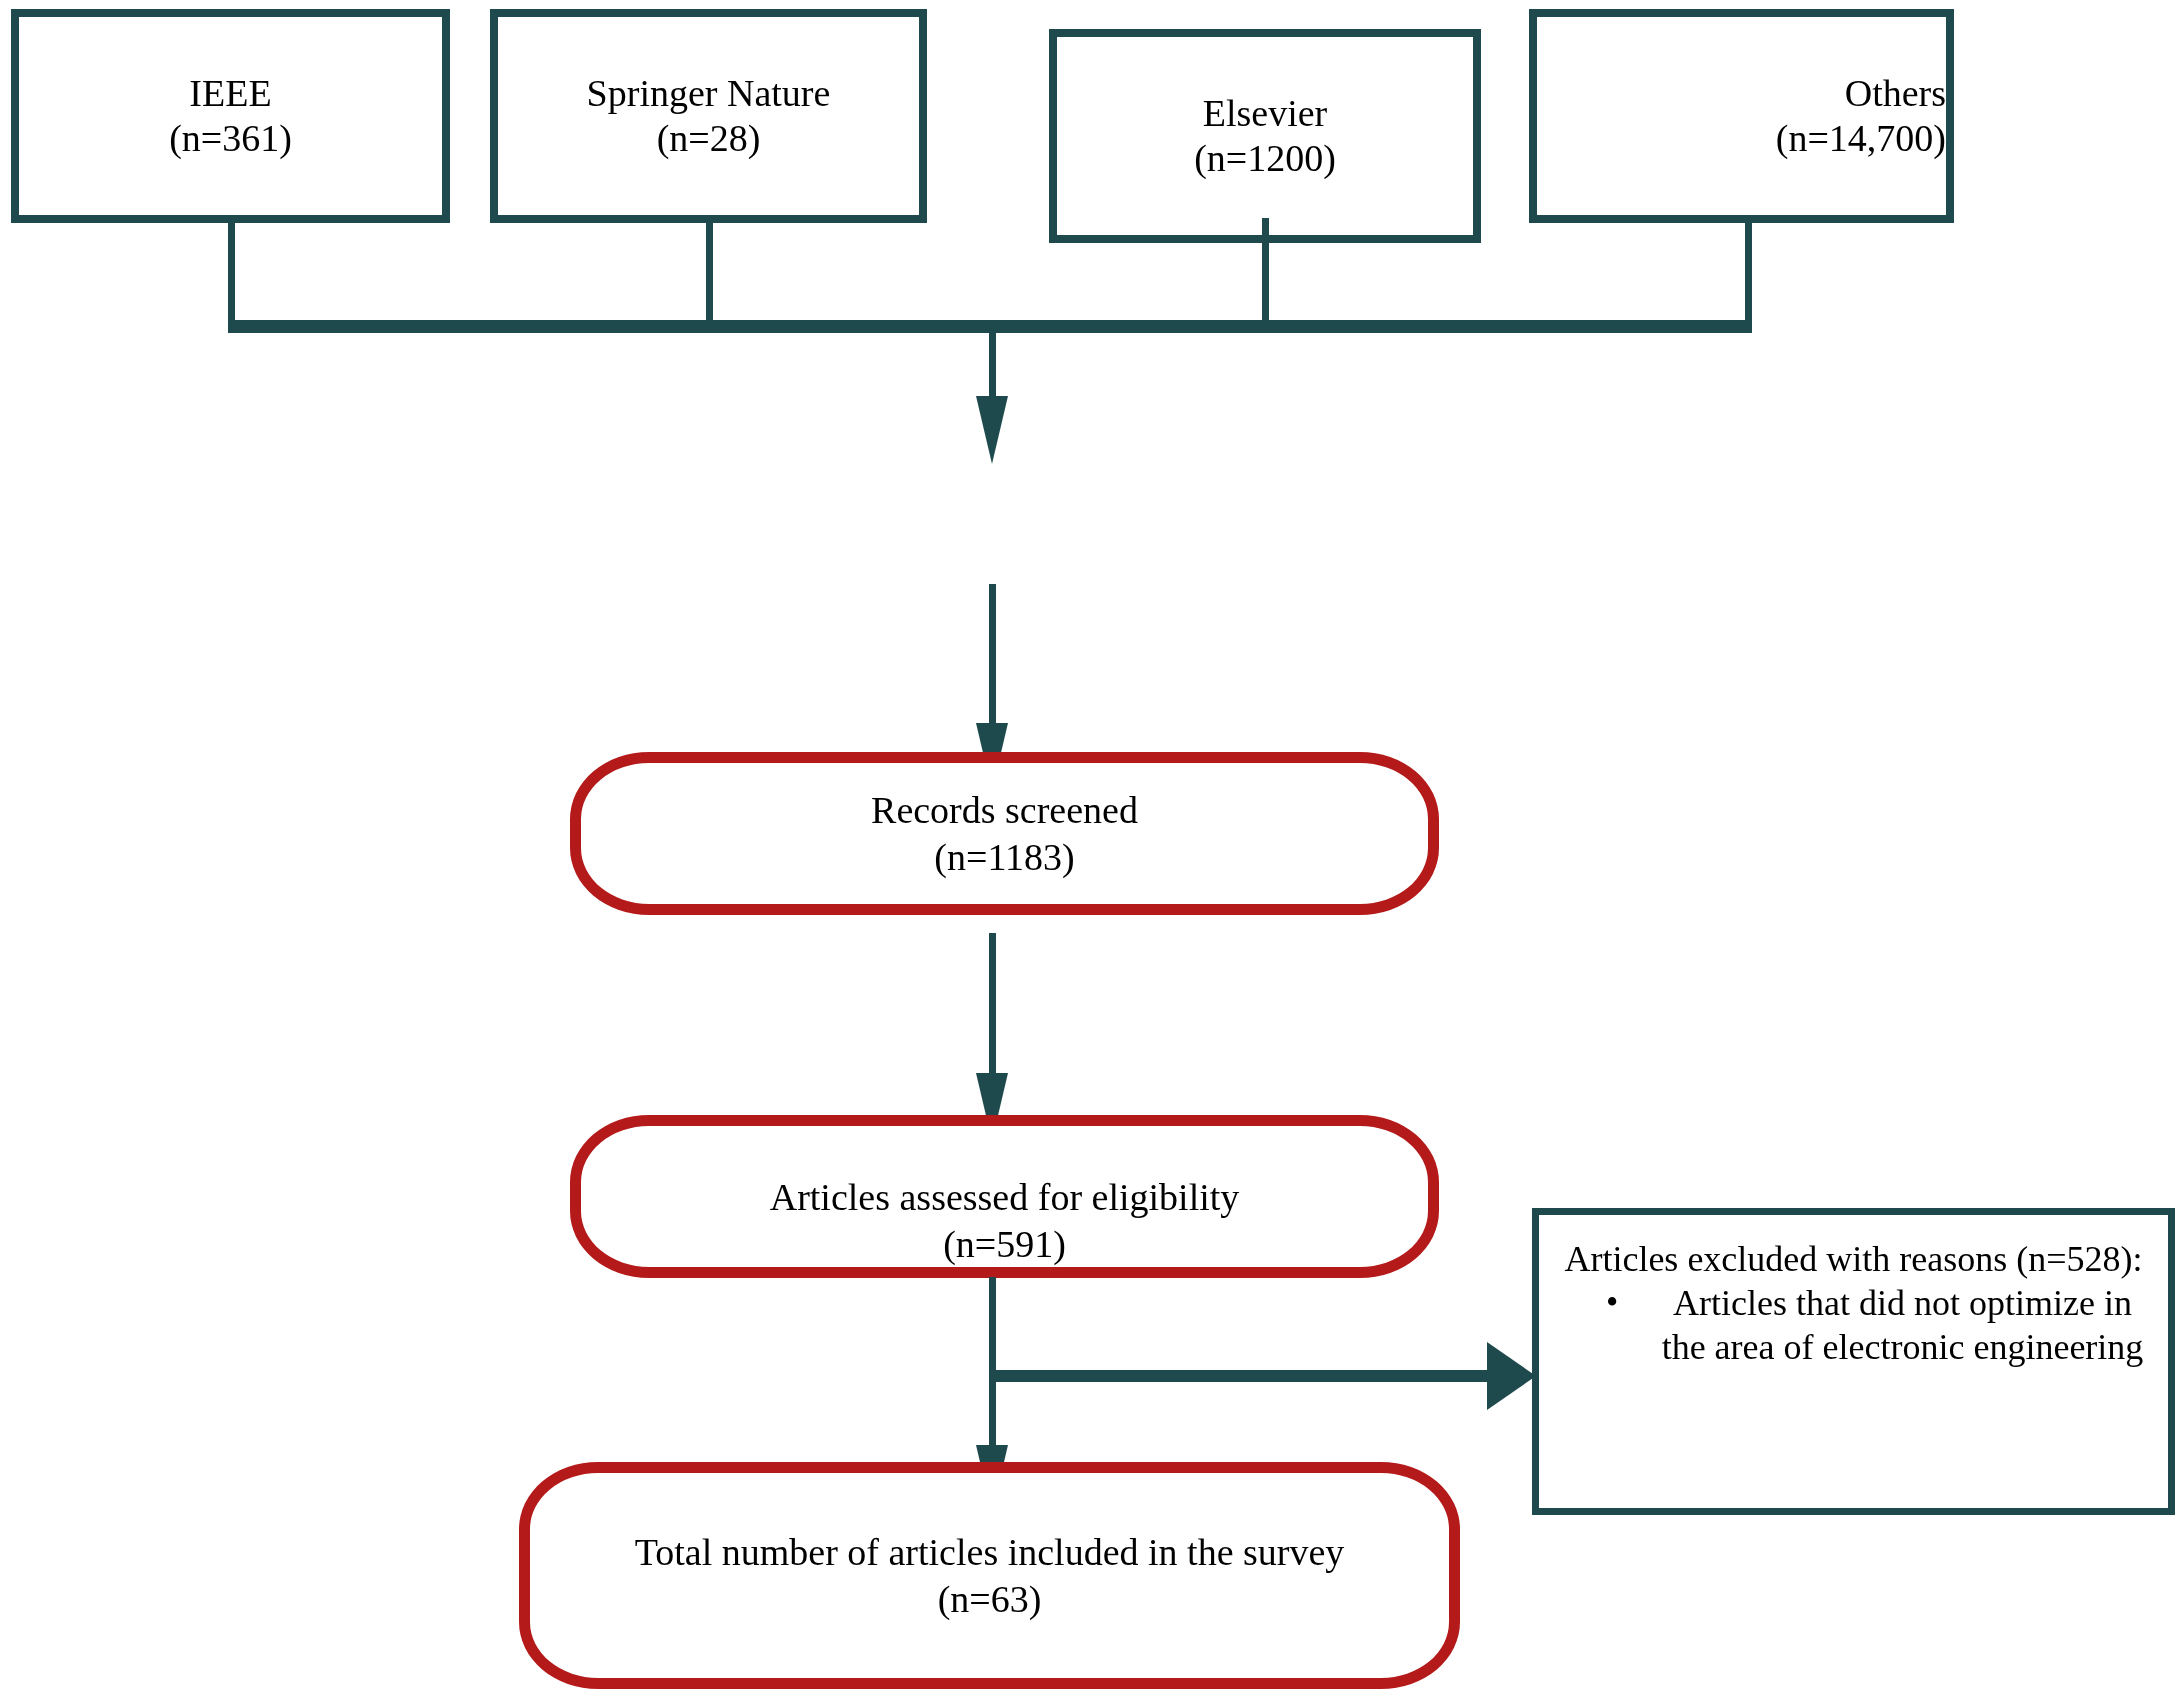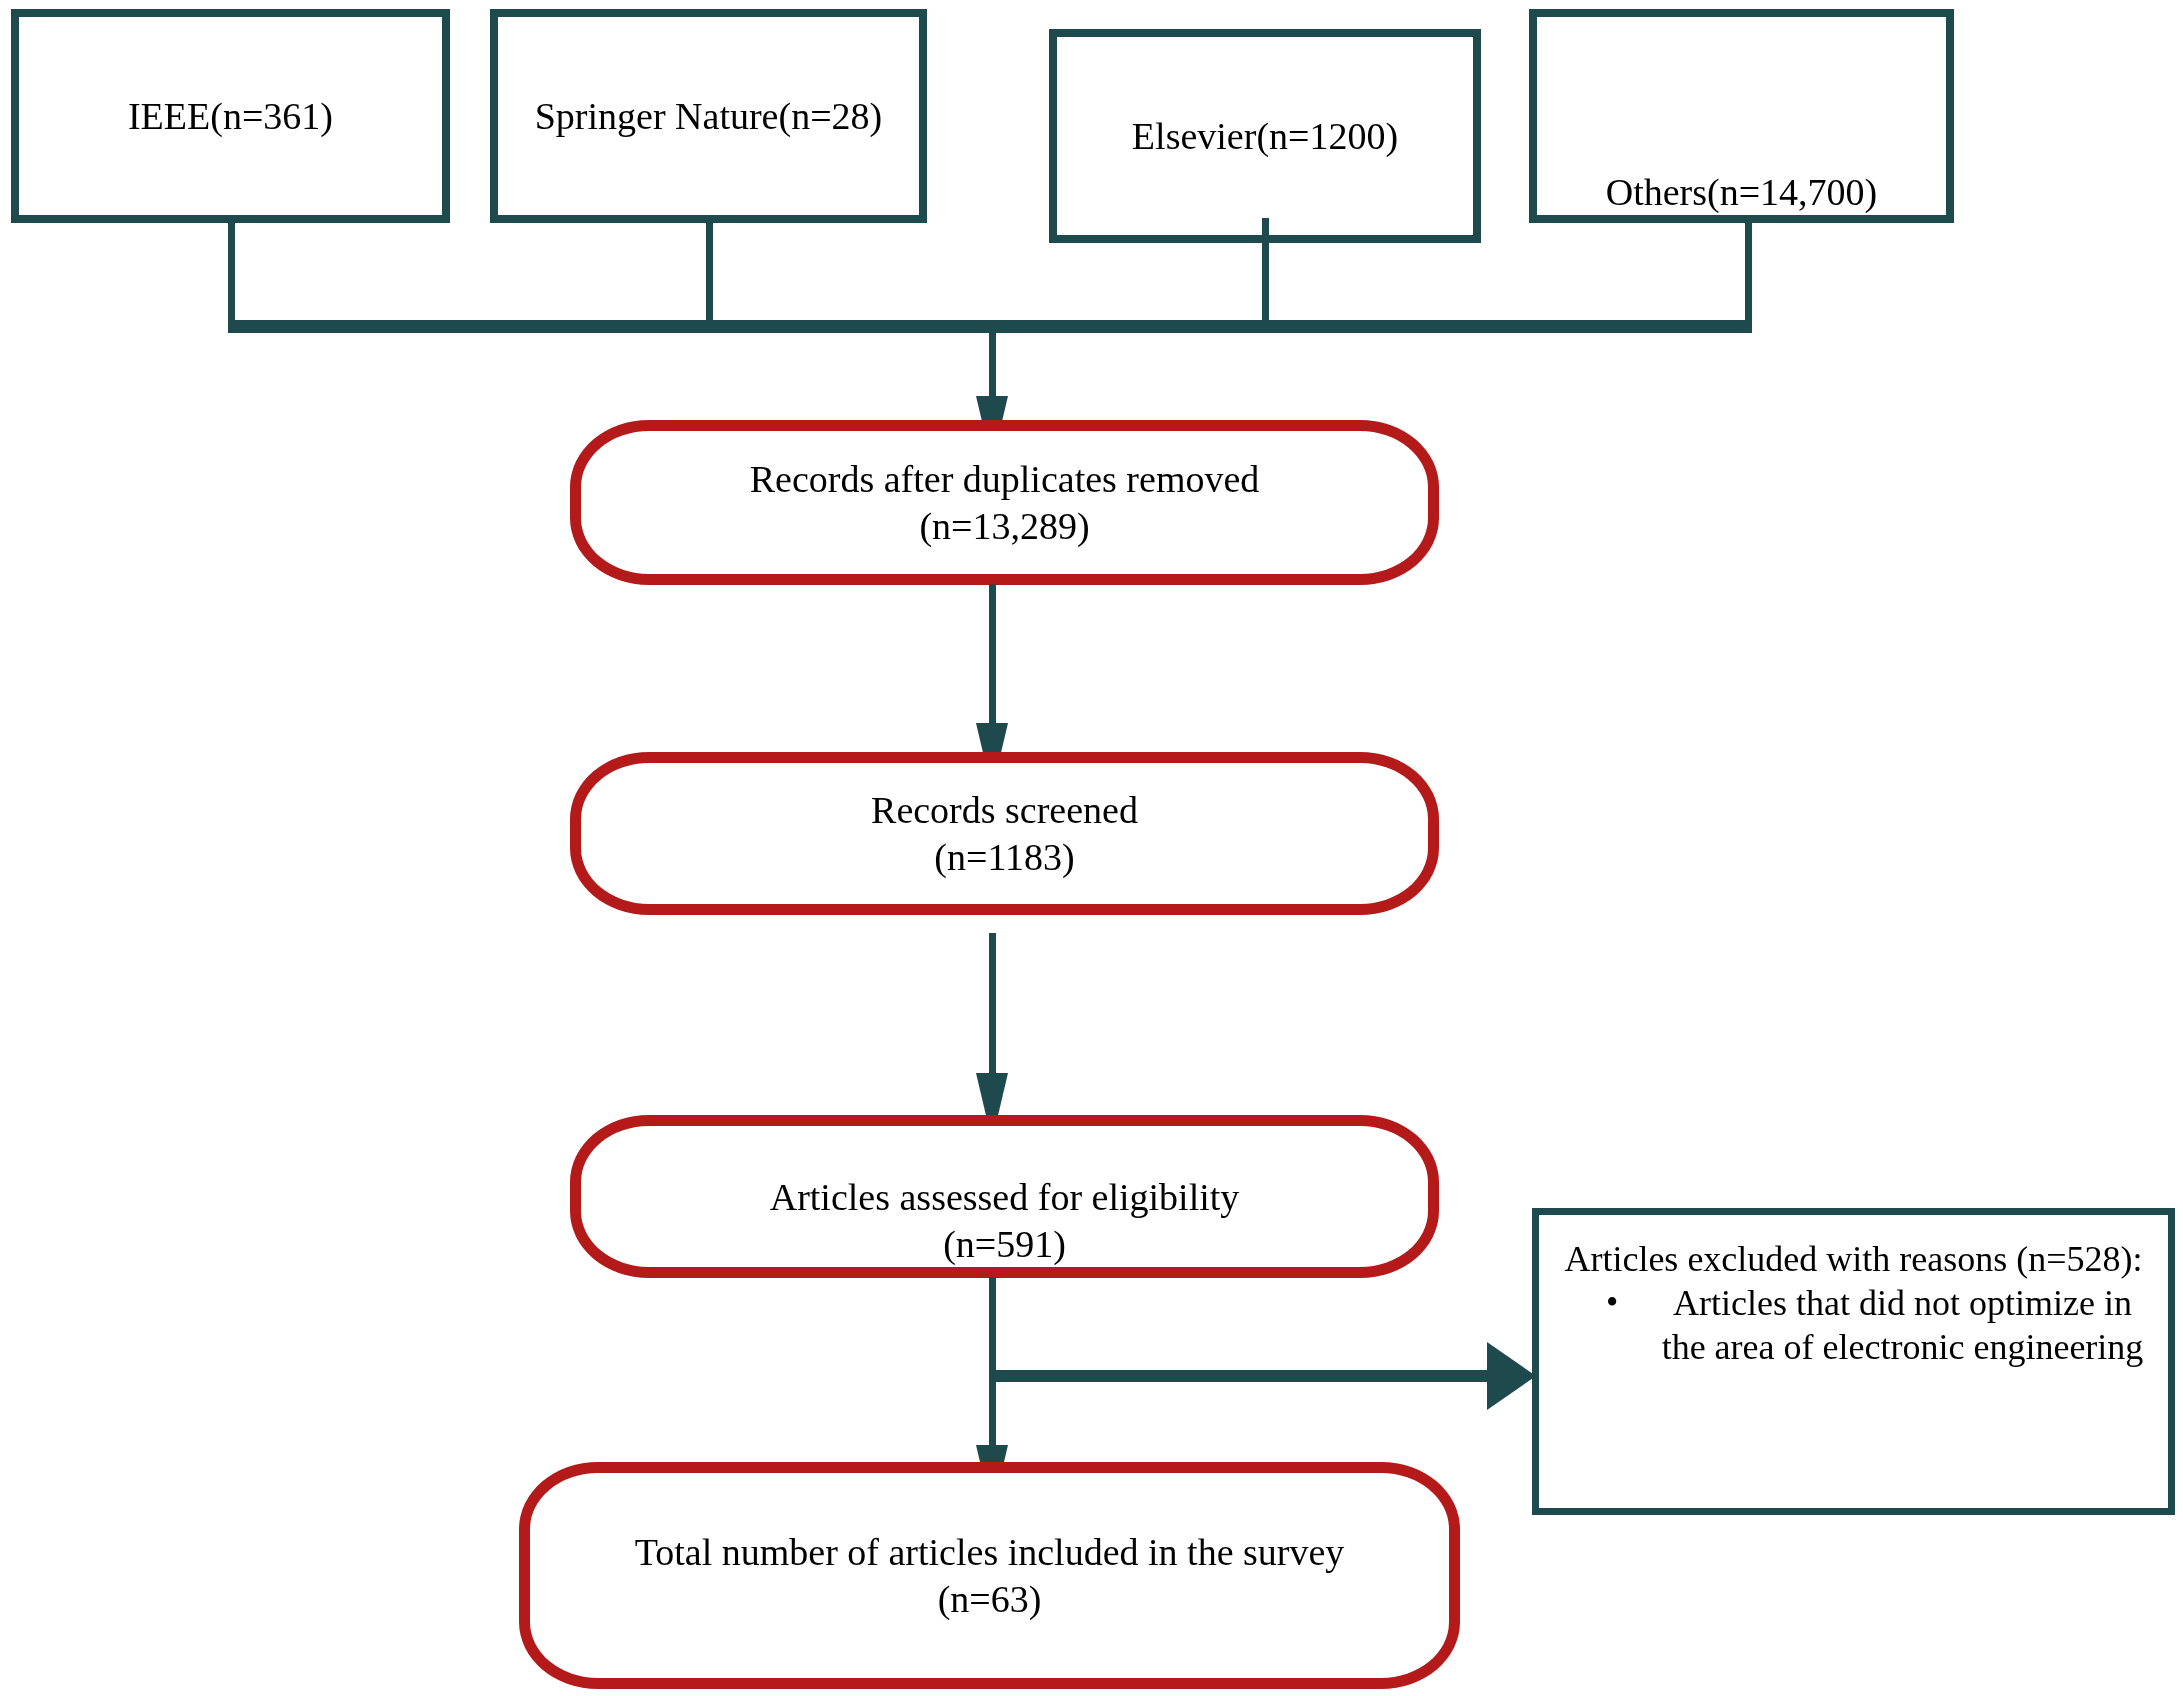--- a/index.html
+++ b/index.html
@@ -17,21 +17,21 @@
     color: #000000;
   }
 
   
   .src-box {
     position: absolute;
     box-sizing: border-box;
     background: #ffffff;
     border: 8.5px solid #1f4a4d;
     display: flex;
-    flex-direction: row;
+    flex-direction: column;
     align-items: center;
     justify-content: center;
     text-align: center;
     line-height: 1.18;
     font-size: 38px;
   }
   .src-box .line2 { display: block; }
 
   
   .pill-box {
@@ -148,24 +148,20 @@
   <div class="vline" style="left:228px; top:218px; height:109px;"></div>
   <div class="vline" style="left:706px; top:218px; height:109px;"></div>
   <div class="vline" style="left:1262px; top:218px; height:109px;"></div>
   <div class="vline" style="left:1745px; top:218px; height:109px;"></div>
 
   <div class="busbar" style="left:228px; top:320px; width:1524px;"></div>
 
   <div class="vline" style="left:989px; top:328px; height:72px;"></div>
   <div class="arrow-down slim" style="left:976px; top:396px;"></div>
 
-  <div class="pill-box" style="left:570px; top:420px; width:869px; height:165px;">
-    <span>Records after duplicates removed</span>
-    <span>(n=13,289)</span>
-  </div>
 
   <div class="vline" style="left:989px; top:584px; height:144px;"></div>
   <div class="arrow-down slim" style="left:976px; top:723px;"></div>
 
   <div class="pill-box" style="left:570px; top:752px; width:869px; height:163px;">
     <span>Records screened</span>
     <span>(n=1183)</span>
   </div>
 
   <div class="vline" style="left:989px; top:933px; height:144px;"></div>

